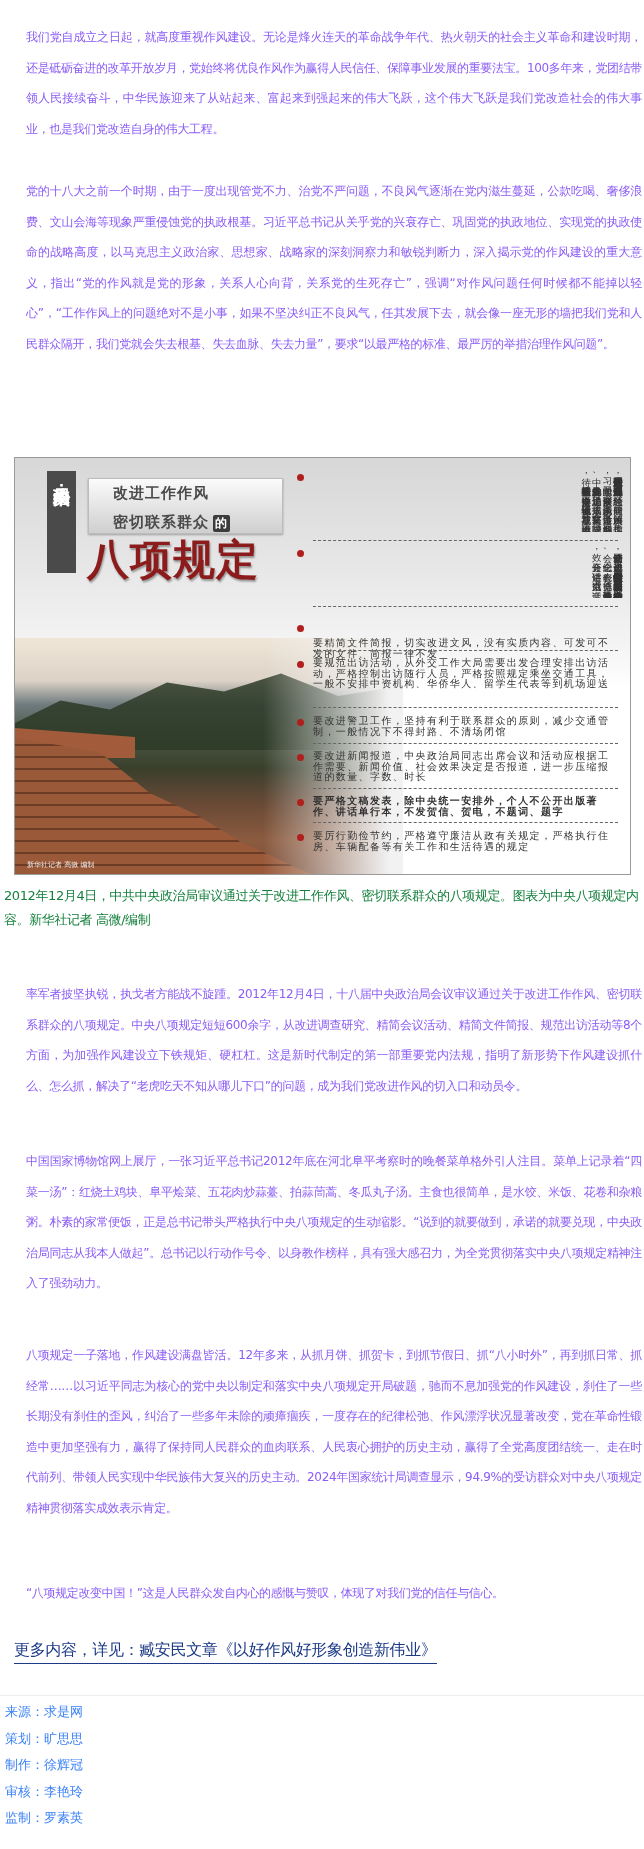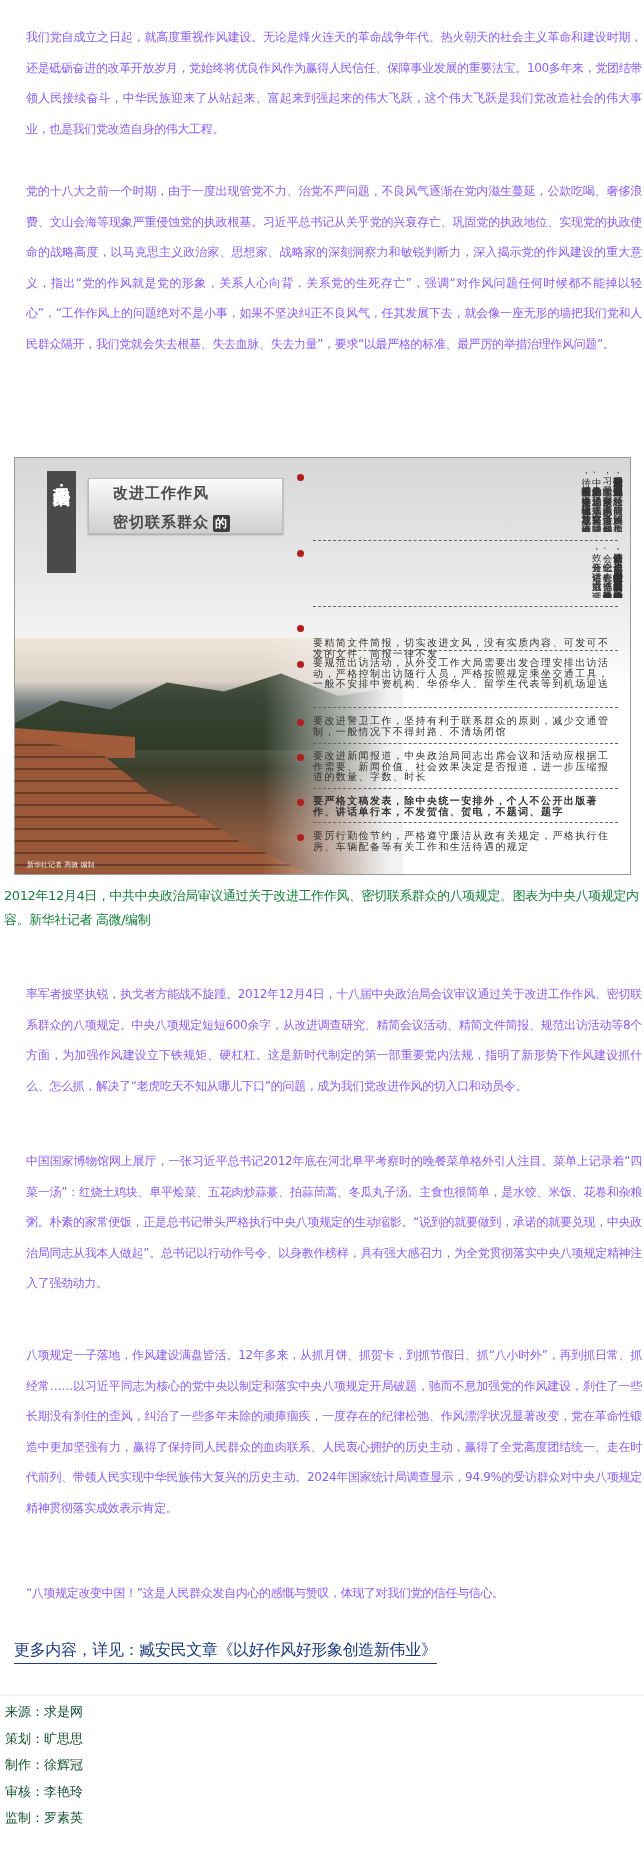--- a/index.html
+++ b/index.html
@@ -56,21 +56,21 @@
   .rule .txt { position: absolute; left: 16px; width: 305px; font-size: 10px; line-height: 10.5px; color: #333;
                letter-spacing: 1.4px; font-family: "DejaVu Sans", sans-serif; }
   .rule .sep { position: absolute; left: 16px; width: 305px; border-top: 1px dashed #666; }
   .rule .vtxt { position: absolute; left: 16px; top: 0; height: 62px; width: 310px; font-size: 9.5px; line-height: 10.6px;
                 writing-mode: vertical-rl; color: #333; overflow: hidden; direction: ltr; letter-spacing: 0px; }
 
   .caption { position: absolute; left: 4px; top: 884px; width: 636px; font-size: 13px; line-height: 24px;
              color: #15803d; letter-spacing: -0.4px; margin: 0; }
 
   .divider { position: absolute; left: 0; top: 1695px; width: 644px; height: 1px; background: #eeeeee; }
-  .credits { position: absolute; left: 5px; top: 1699px; font-size: 13px; color: #14532d; }
+  .credits { position: absolute; left: 5px; top: 1699px; font-size: 13px; color: #3b82f6; }
   .credit { height: 26.5px; line-height: 26px; }
 </style>
 </head>
 <body>
 
 <div class="article">
   <p class="para p1">我们党自成立之日起，就高度重视作风建设。无论是烽火连天的革命战争年代、热火朝天的社会主义革命和建设时期，还是砥砺奋进的改革开放岁月，党始终将优良作风作为赢得人民信任、保障事业发展的重要法宝。100多年来，党团结带领人民接续奋斗，中华民族迎来了从站起来、富起来到强起来的伟大飞跃，这个伟大飞跃是我们党改造社会的伟大事业，也是我们党改造自身的伟大工程。</p>
   <p class="para p2">党的十八大之前一个时期，由于一度出现管党不力、治党不严问题，不良风气逐渐在党内滋生蔓延，公款吃喝、奢侈浪费、文山会海等现象严重侵蚀党的执政根基。习近平总书记从关乎党的兴衰存亡、巩固党的执政地位、实现党的执政使命的战略高度，以马克思主义政治家、思想家、战略家的深刻洞察力和敏锐判断力，深入揭示党的作风建设的重大意义，指出“党的作风就是党的形象，关系人心向背，关系党的生死存亡”，强调“对作风问题任何时候都不能掉以轻心”，“工作作风上的问题绝对不是小事，如果不坚决纠正不良风气，任其发展下去，就会像一座无形的墙把我们党和人民群众隔开，我们党就会失去根基、失去血脉、失去力量”，要求“以最严格的标准、最严厉的举措治理作风问题”。</p>
   <p class="para p3">率军者披坚执锐，执戈者方能战不旋踵。2012年12月4日，十八届中央政治局会议审议通过关于改进工作作风、密切联系群众的八项规定。中央八项规定短短600余字，从改进调查研究、精简会议活动、精简文件简报、规范出访活动等8个方面，为加强作风建设立下铁规矩、硬杠杠。这是新时代制定的第一部重要党内法规，指明了新形势下作风建设抓什么、怎么抓，解决了“老虎吃天不知从哪儿下口”的问题，成为我们党改进作风的切入口和动员令。</p>
   <p class="para p4">中国国家博物馆网上展厅，一张习近平总书记2012年底在河北阜平考察时的晚餐菜单格外引人注目。菜单上记录着“四菜一汤”：红烧土鸡块、阜平烩菜、五花肉炒蒜薹、拍蒜茼蒿、冬瓜丸子汤。主食也很简单，是水饺、米饭、花卷和杂粮粥。朴素的家常便饭，正是总书记带头严格执行中央八项规定的生动缩影。“说到的就要做到，承诺的就要兑现，中央政治局同志从我本人做起”。总书记以行动作号令、以身教作榜样，具有强大感召力，为全党贯彻落实中央八项规定精神注入了强劲动力。</p>
@@ -87,20 +87,21 @@
     <div class="watermark">新华社记者 高微 编制</div>
   </div>
 
   <div class="vtitle">
     <span style="writing-mode: vertical-rl; display:inline-block;">中央政治局：</span>
   </div>
   <div class="subtitle-box">
     <span class="subtitle-line l1">改进工作作风</span>
     <span class="subtitle-line l2"><span>密切联系群众</span><span class="de-badge">的</span></span>
   </div>
+  <div class="main-title">八项规定</div>
 
   <div class="rules">
     <div class="rule" style="top:12px;">
       <span class="dot"></span>
       <div class="vtxt">中央政治局全体同志要改进调查研究，到基层调研要深入了解真实情况，总结经验、研究问题、解决困难、指导工作，向群众学习，向实践学习，多同群众座谈，多同干部谈心，多商量讨论，多解剖典型，多到困难和矛盾集中、群众意见多的地方去，切忌走过场、搞形式主义；要轻车简从、减少陪同、简化接待，不张贴悬挂标语横幅，不安排群众迎送，不铺设迎宾地毯，不摆放花草，不安排宴请</div>
       <div class="sep" style="top:70px;"></div>
     </div>
     <div class="rule" style="top:88px;">
       <span class="dot"></span>
       <div class="vtxt" style="height:52px;">要精简会议活动，切实改进会风，严格控制以中央名义召开的各类全国性会议和举行的重大活动，不开泛泛部署工作和提要求的会，未经中央批准一律不出席各类剪彩、奠基活动和庆祝会、纪念会、表彰会、博览会、研讨会及各类论坛；提高会议实效，开短会、讲短话，力戒空话、套话</div>

